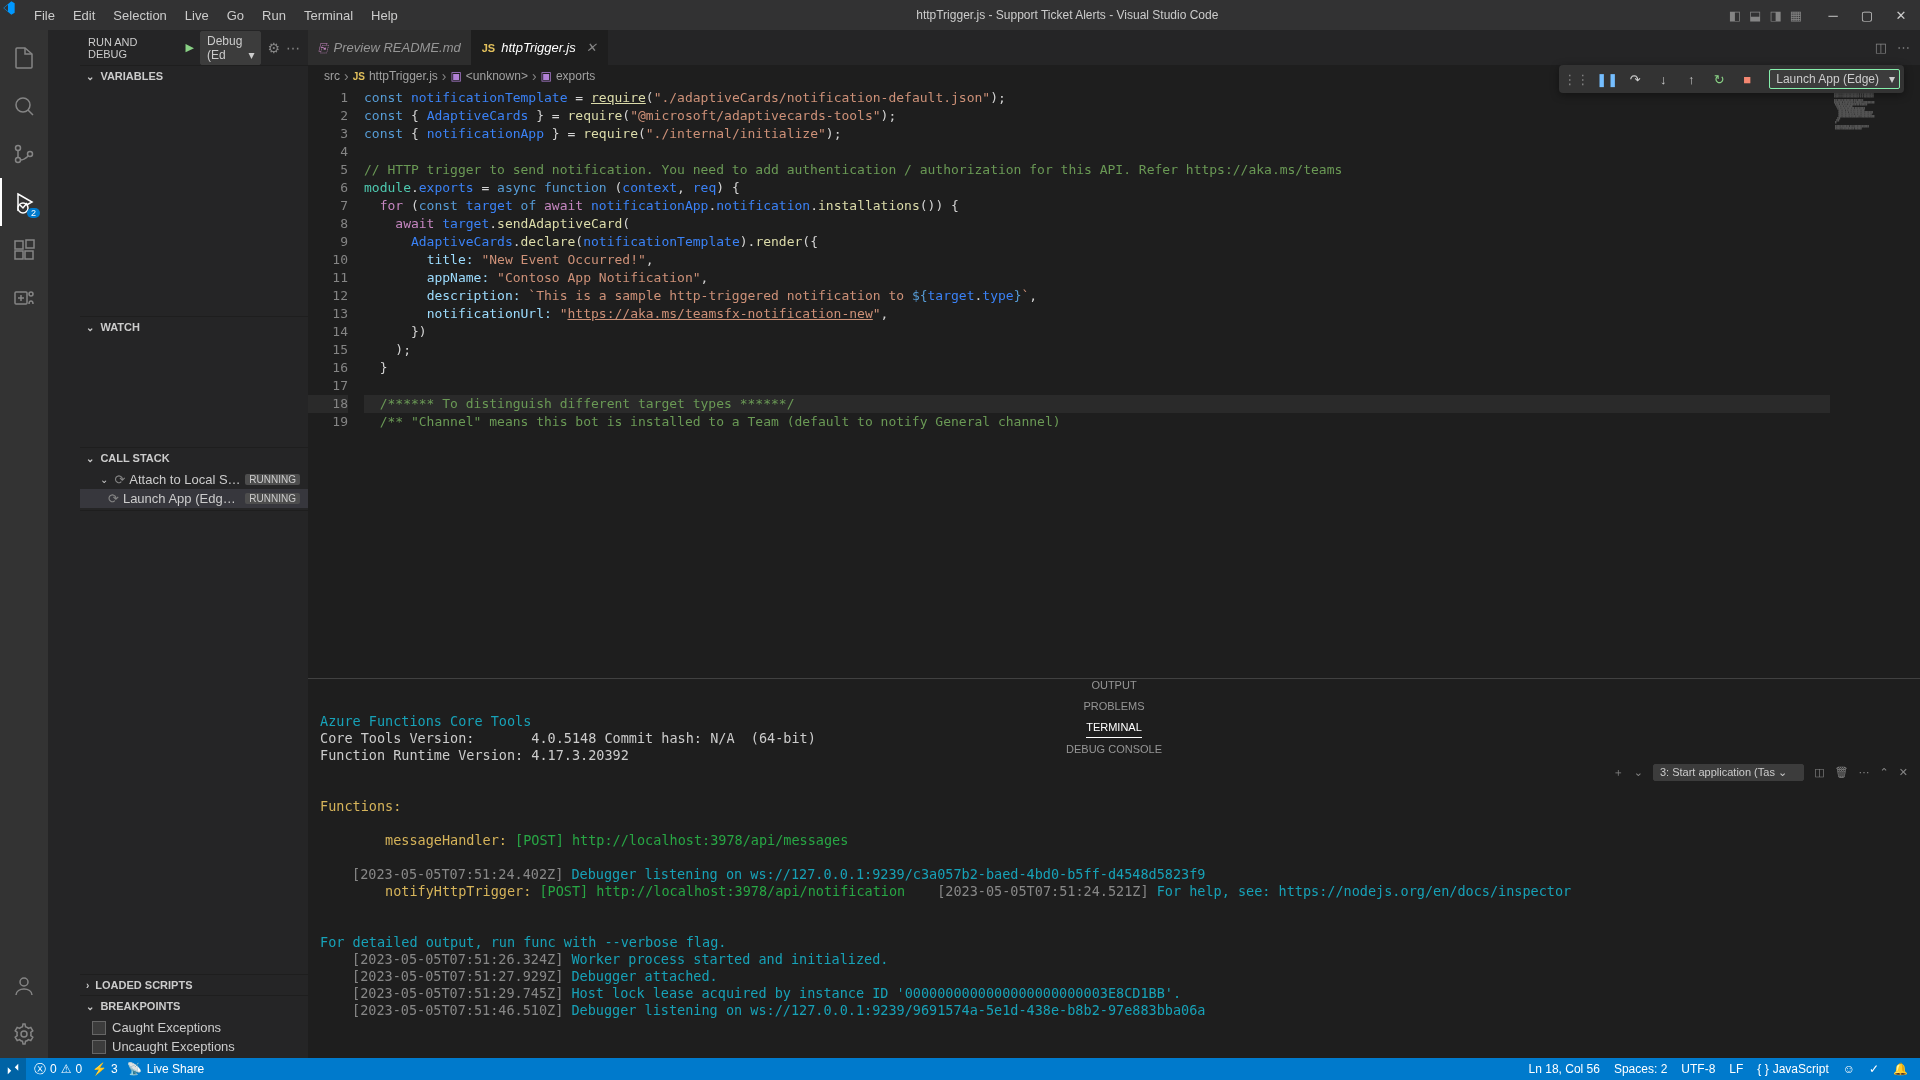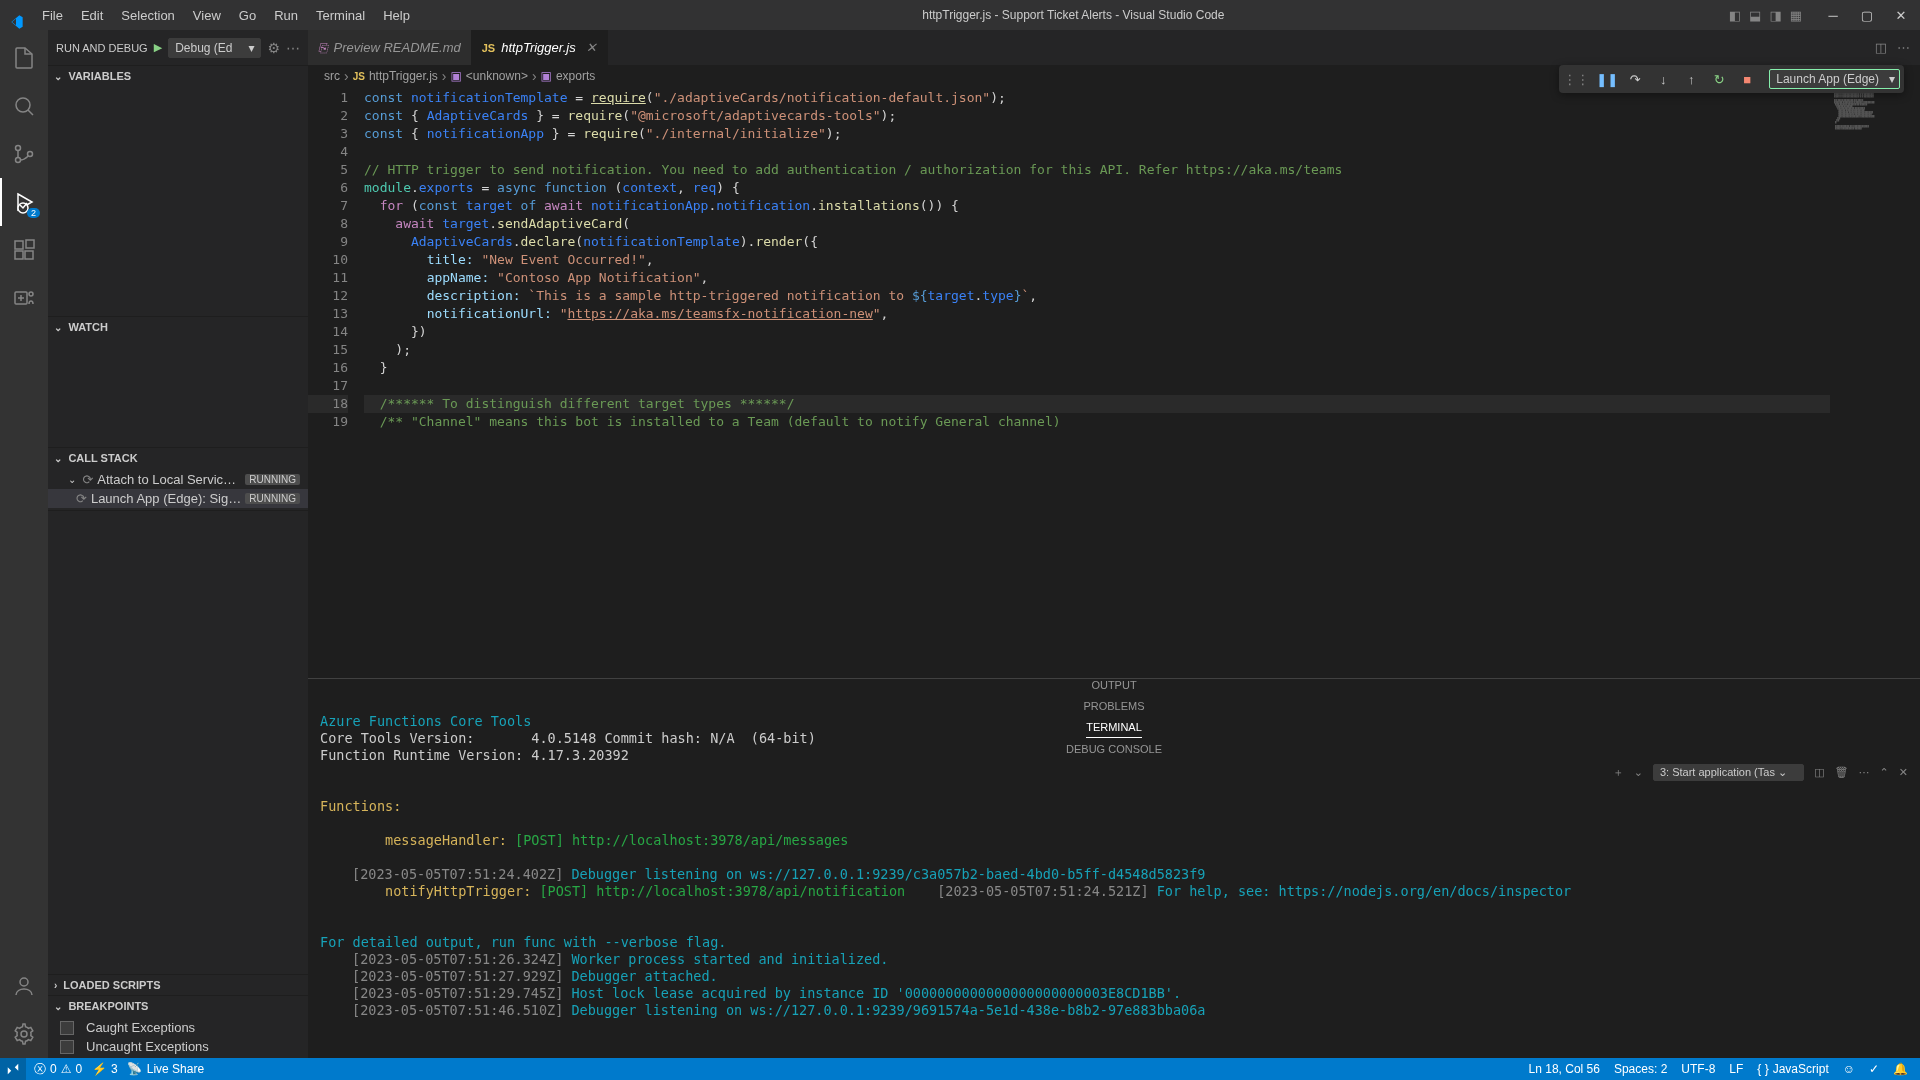--- a/index.html
+++ b/index.html
@@ -1,46 +1,46 @@
 <!DOCTYPE html>
 <html><head>
 <meta charset="utf-8">
 <style>
 * { margin: 0; padding: 0; box-sizing: border-box; }
 body { font-family: 'Segoe UI', sans-serif; background: #1e1e1e; color: #cccccc; overflow: hidden; height: 100vh; font-size: 13px; }
 .title-bar { height: 30px; background: #323233; display: flex; align-items: center; -webkit-app-region: drag; }
-.title-bar-left { display: flex; align-items: flex-end; padding-left: 8px; gap: 2px; }
+.title-bar-left { display: flex; align-items: flex-start; gap: 2px; }
 .vscode-icon { width: 16px; height: 16px; margin-right: 8px; }
 .menu-item { padding: 0 8px; cursor: pointer; height:30px; display:flex; align-items:center;}
 .title-center { flex: 1; text-align: center; font-size: 12px; color: #cccccc; }
 .title-bar-right { display: flex; align-items: center; padding-right: 4px; gap:4px; }
 .title-btn { width: 30px; height: 30px; display: flex; align-items: center; justify-content: center; cursor: pointer; }
 .layout-icons { display:flex; gap:8px; margin-right:12px; color:#858585;}
 .layout-icons span{cursor:pointer;}
 
 .main { display: flex; height: calc(100vh - 30px - 22px); }
 .activity-bar { width: 48px; background: #333333; display: flex; flex-direction: column; align-items:center; padding-top:4px; }
 .activity-item { width: 48px; height: 48px; display: flex; align-items: center; justify-content: center; cursor: pointer; color: #858585; position:relative;}
 .activity-item.active { color: #ffffff; border-left: 2px solid #ffffff; }
 .activity-badge{ position:absolute; bottom:8px; right:8px; background:#007acc; border-radius:8px; font-size:9px; padding:0 4px; color:#fff;}
 .activity-spacer { flex: 1; }
 
-.sidebar { width: 260px; background: #252526; display: flex; flex-direction: column; overflow:hidden; }
+.sidebar { width: 260px; background: #252526; display: flex; flex-direction: column; overflow:hidden;padding-left:32px; }
 .sidebar-header { height: 35px; display: flex; align-items: center; padding: 0 8px; font-size: 11px; gap:6px;}
 .debug-select{ flex:1; display:flex; align-items:flex-end; gap:6px; background:#3c3c3c; border:1px solid #3c3c3c; padding:2px 6px; color:#ccc; font-size:12px; border-radius:2px;}
 .play-btn{ color:#89d185; cursor:pointer;}
 .gear-icon{color:#858585; cursor:pointer; font-size:14px;}
 .ellipsis-icon{color:#858585; cursor:pointer; font-size:14px;}
 .panel-section { border-top:1px solid #1e1e1e;}
 .panel-header { display: flex; align-items: center; padding: 4px 6px; font-size: 11px; font-weight: bold; cursor: pointer; gap:4px; text-transform:uppercase;}
 .panel-content { padding: 2px 0; font-size:13px;}
 .stack-item{ display:flex; align-items:center; padding:2px 8px 2px 20px; gap:4px; cursor:pointer;}
 .stack-item.selected{ background:#37373d;}
 .running-badge{ background:#4d4d4d; font-size:10px; padding:0 4px; border-radius:2px; margin-left:auto;}
-.checkbox-item{ display:flex; align-items:center; gap:12px; padding:2px 12px;}
+.checkbox-item{ display:flex; align-items:center; gap:6px; padding:2px 12px;}
 .checkbox{ width:14px; height:14px; border:1px solid #666; background:#3c3c3c;}
 .chev{ font-size:10px; padding-right:2px; color:#ccc;}
 
 .editor-area { flex: 1; display: flex; flex-direction: column; background:#1e1e1e; overflow:hidden;}
 .tabs-bar { height: 35px; background: #252526; display: flex; align-items:center;}
 .tab { height: 35px; display: flex; align-items: center; padding: 0 10px; gap: 6px; cursor: pointer; background:#2d2d2d; border-right:1px solid #1e1e1e; font-size:13px; color:#969696; font-style:italic;}
 .tab.active { background: #1e1e1e; color:#fff; font-style:italic;}
 .tab-close { margin-left: 4px; color:#858585; }
 .js-icon{ color:#e2c05c; font-size:11px; font-weight:bold; font-style:normal;}
 .preview-icon{ color:#c586c0; font-size:12px;}
@@ -91,21 +91,21 @@
 <body>
 
 <div class="title-bar">
   <div class="title-bar-left">
     <svg class="vscode-icon" viewBox="0 0 24 24" fill="#0098ff">
         <path d="M17 2l-12 10 12 10 5-3V5l-5-3zM6 12l6-5v10l-6-5z"></path>
       </svg>
     <div class="menu-item">File</div>
     <div class="menu-item">Edit</div>
     <div class="menu-item">Selection</div>
-    <div class="menu-item">View</div>
+    <div class="menu-item">Live</div>
     <div class="menu-item">Go</div>
     <div class="menu-item">Run</div>
     <div class="menu-item">Terminal</div>
     <div class="menu-item">Help</div>
   </div>
   <div class="title-center">httpTrigger.js - Support Ticket Alerts - Visual Studio Code</div>
   <div class="title-bar-right">
     <div class="layout-icons">
       <span>◧</span>
       <span>⬓</span>

